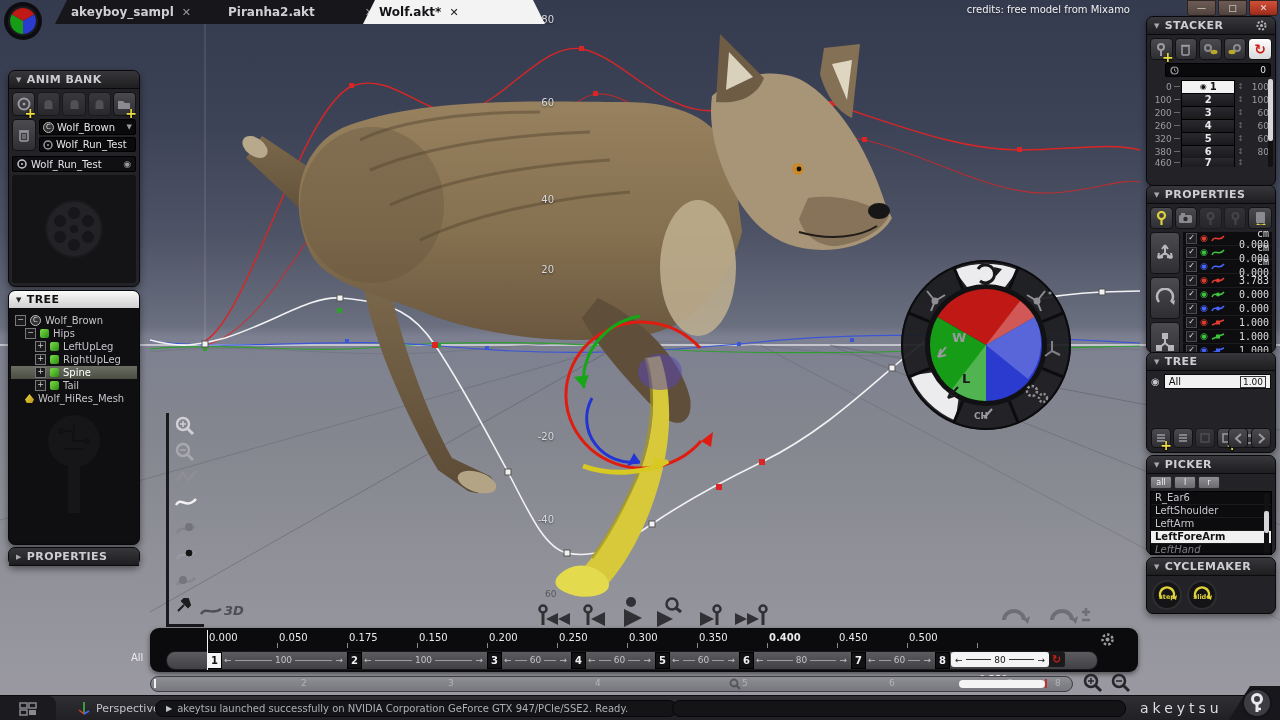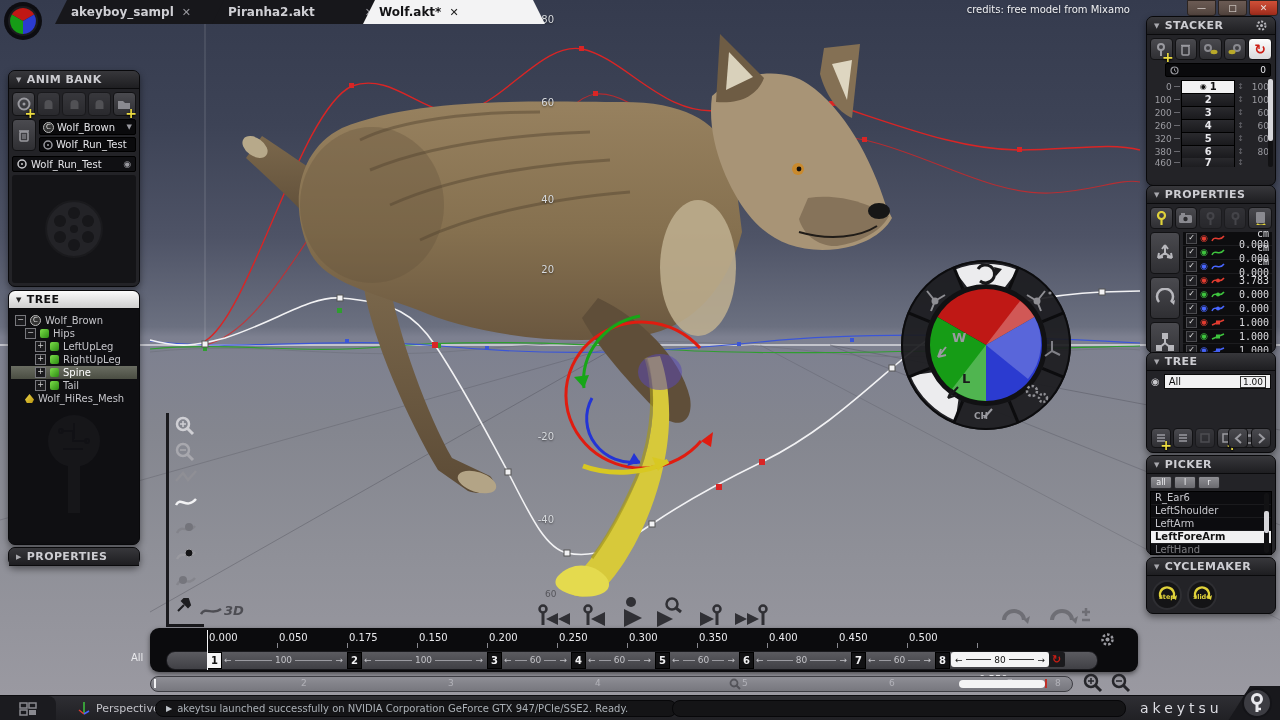--- a/index.html
+++ b/index.html
@@ -794,21 +794,21 @@
   <div style="display:flex;gap:2px;padding:2px 3px;">
     <span class="fbtn">all</span>
     <span class="fbtn">l</span>
     <span class="fbtn">r</span>
   </div>
   <div style="position:relative;margin:0 3px;background:#0c0c0f;border:1px solid #000;height:62px;overflow:hidden;">
     <div class="pitem">R_Ear6</div>
     <div class="pitem">LeftShoulder</div>
     <div class="pitem">LeftArm</div>
     <div class="pitem sel">LeftForeArm</div>
-    <div class="pitem" style="opacity:.6;">LeftHand</div>
+    <div class="pitem" style="opacity:.6;font-style:italic;">LeftHand</div>
     <div class="vsb" style="top:1px;height:60px;">
         <div class="th" style="top:18px;height:22px;"></div>
       </div>
   </div>
 </div>
 
 <div class="panel" style="left:1146px;top:557px;width:128px;height:55px;">
   <div class="phead">
     <span class="tri">▼</span>
     <span>CYCLEMAKER</span>
@@ -944,21 +944,21 @@
   <div class="tlab" style="left:269px;">0.150</div>
     <div class="ttick" style="left:267px;"></div>
   <div class="tlab" style="left:339px;">0.200</div>
     <div class="ttick" style="left:337px;"></div>
   <div class="tlab" style="left:409px;">0.250</div>
     <div class="ttick" style="left:407px;"></div>
   <div class="tlab" style="left:479px;">0.300</div>
     <div class="ttick" style="left:477px;"></div>
   <div class="tlab" style="left:549px;">0.350</div>
     <div class="ttick" style="left:547px;"></div>
-  <div class="tlab" style="left:619px;">0.400</div>
+  <div class="tlab" style="left:619px;font-weight:bold;">0.400</div>
     <div class="ttick" style="left:617px;"></div>
   <div class="tlab" style="left:689px;">0.450</div>
     <div class="ttick" style="left:687px;"></div>
   <div class="tlab" style="left:759px;">0.500</div>
     <div class="ttick" style="left:757px;"></div>
   <div class="tlab" style="left:829px;margin-top:42px;">0.550</div>
     <div class="ttick" style="left:827px;"></div>
   <svg class="abs" style="left:950px;top:4px;" width="15" height="15">
     <circle cx="7.5" cy="7.5" r="5" fill="none" stroke="#9a9aa0" stroke-width="2.5" stroke-dasharray="2.5 2"></circle>
       <circle cx="7.5" cy="7.5" r="2" fill="#9a9aa0"></circle>

